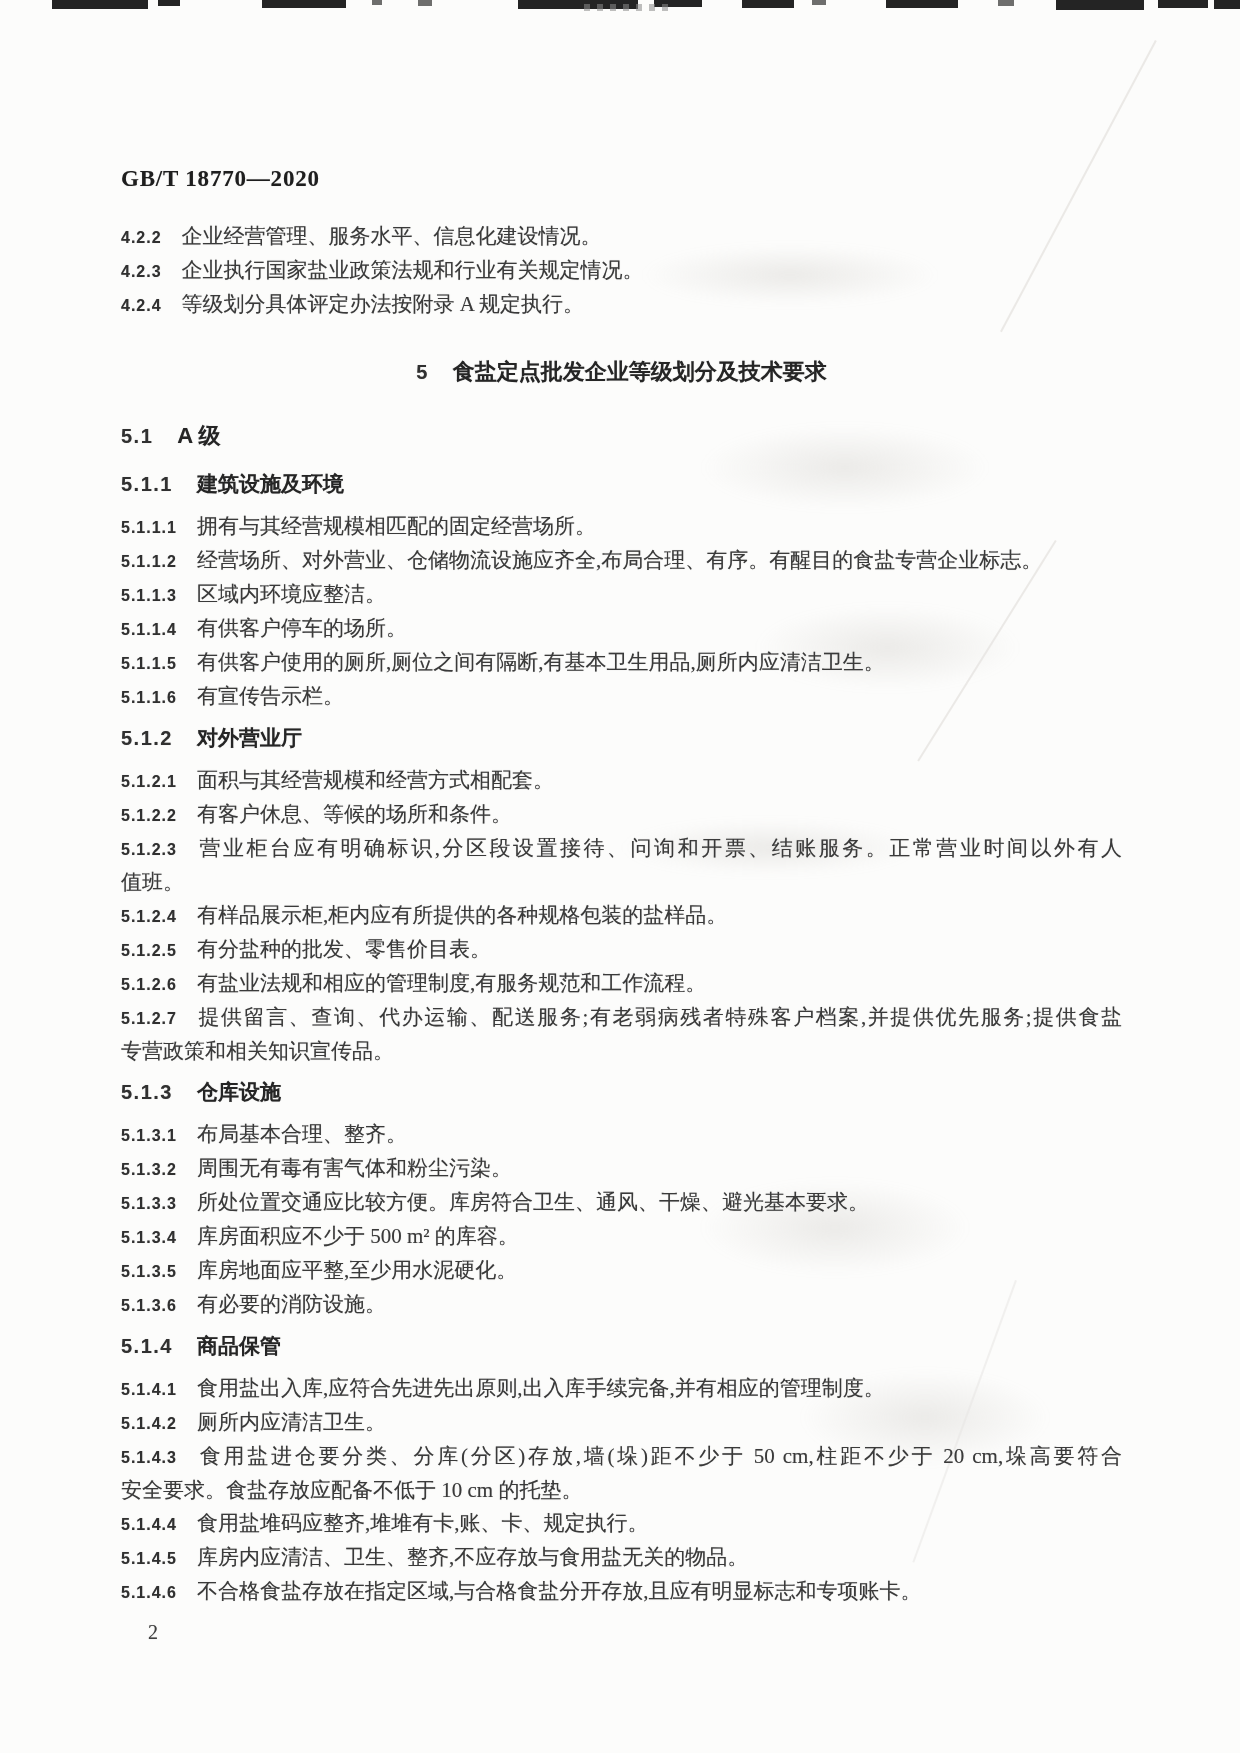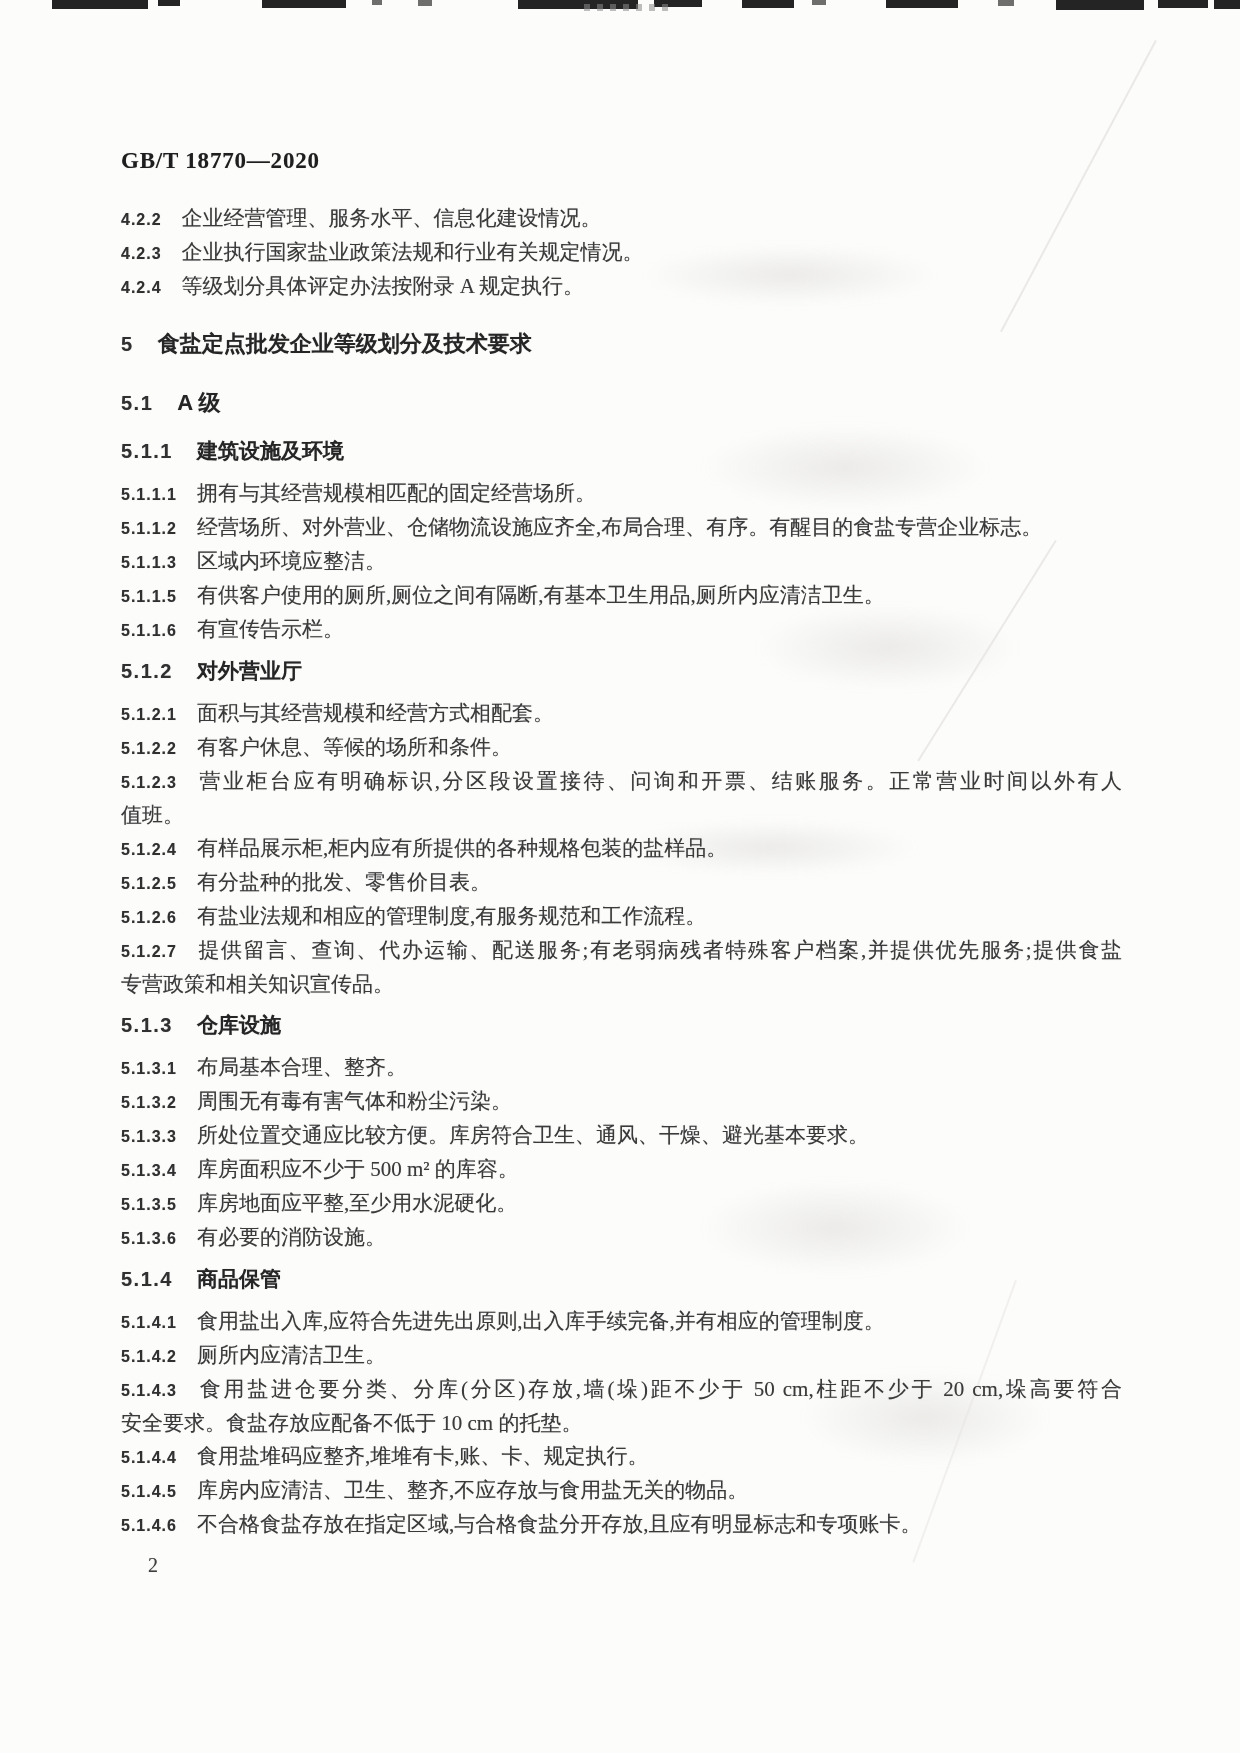--- a/index.html
+++ b/index.html
@@ -21,40 +21,40 @@
     background:radial-gradient(ellipse at center, rgba(178,174,168,.22), rgba(178,174,168,0) 70%);
     filter:blur(5px);
     border-radius:45%;
   }
   .artifacts i.crease {
     width:2px; background:#e6e4e1; opacity:.8;
     transform-origin:top left;
   }
   
   .doc {
-    position:absolute; left:121px; top:146px; width:1001px;
+    position:absolute; left:121px; top:164px; width:1001px;
     text-shadow:0 0 .7px rgba(90,90,90,.5);
   }
   .std-code {
     font-weight:bold; font-size:23px; letter-spacing:.8px;
     color:#1e1e1e; margin-bottom:26px; line-height:30px;
   }
   .block { color:#3a3a3a; font-size:21px; line-height:33px; }
   .block .ln { min-height:33px; }
   .block .ln.fill { text-align:justify; text-align-last:justify; }
   .num {
     font-family:"Liberation Sans","DejaVu Sans",sans-serif;
     font-weight:bold; font-size:16px; letter-spacing:1px;
     color:#303030; margin-right:20px;
   }
   .h1,.h2,.h3 {
     font-family:"Liberation Sans","DejaVu Sans",sans-serif;
     font-weight:bold; color:#252525;
   }
-  .h1 { font-size:22px; line-height:28px; margin-top:26px; margin-bottom:12px; }
+  .h1 { font-size:22px; line-height:48px; margin-top:26px; margin-bottom:12px;text-align:center; }
   .h2 { font-size:22px; line-height:36px; margin-top:22px; margin-bottom:12px; }
   .h3 { font-size:21px; line-height:36px; margin-top:6px; margin-bottom:8px; }
   .h1 .num,.h2 .num,.h3 .num { font-size:20px; margin-right:24px; letter-spacing:1.5px; }
   .page-num {
     margin-top:8px; padding-left:27px;
     font-size:20px; color:#3f3f3f; line-height:30px;
   }
 </style>
 </head>
 <body>
@@ -113,20 +113,23 @@
       <div class="block body">
         <div class="ln"><span class="num">5.1.1.1</span><span class="txt">拥有与其经营规模相匹配的固定经营场所。</span></div>
       </div>
       <div class="block body">
         <div class="ln"><span class="num">5.1.1.2</span><span class="txt">经营场所、对外营业、仓储物流设施应齐全,布局合理、有序。有醒目的食盐专营企业标志。</span></div>
       </div>
       <div class="block body">
         <div class="ln"><span class="num">5.1.1.3</span><span class="txt">区域内环境应整洁。</span></div>
       </div>
       <div class="block body">
+        <div class="ln"><span class="num">5.1.1.4</span><span class="txt">有供客户停车的场所。</span></div>
+      </div>
+      <div class="block body">
         <div class="ln"><span class="num">5.1.1.5</span><span class="txt">有供客户使用的厕所,厕位之间有隔断,有基本卫生用品,厕所内应清洁卫生。</span></div>
       </div>
       <div class="block body">
         <div class="ln"><span class="num">5.1.1.6</span><span class="txt">有宣传告示栏。</span></div>
       </div>
       <div class="block h3">
         <div class="ln"><span class="num">5.1.2</span><span class="txt">对外营业厅</span></div>
       </div>
       <div class="block body">
         <div class="ln"><span class="num">5.1.2.1</span><span class="txt">面积与其经营规模和经营方式相配套。</span></div>

